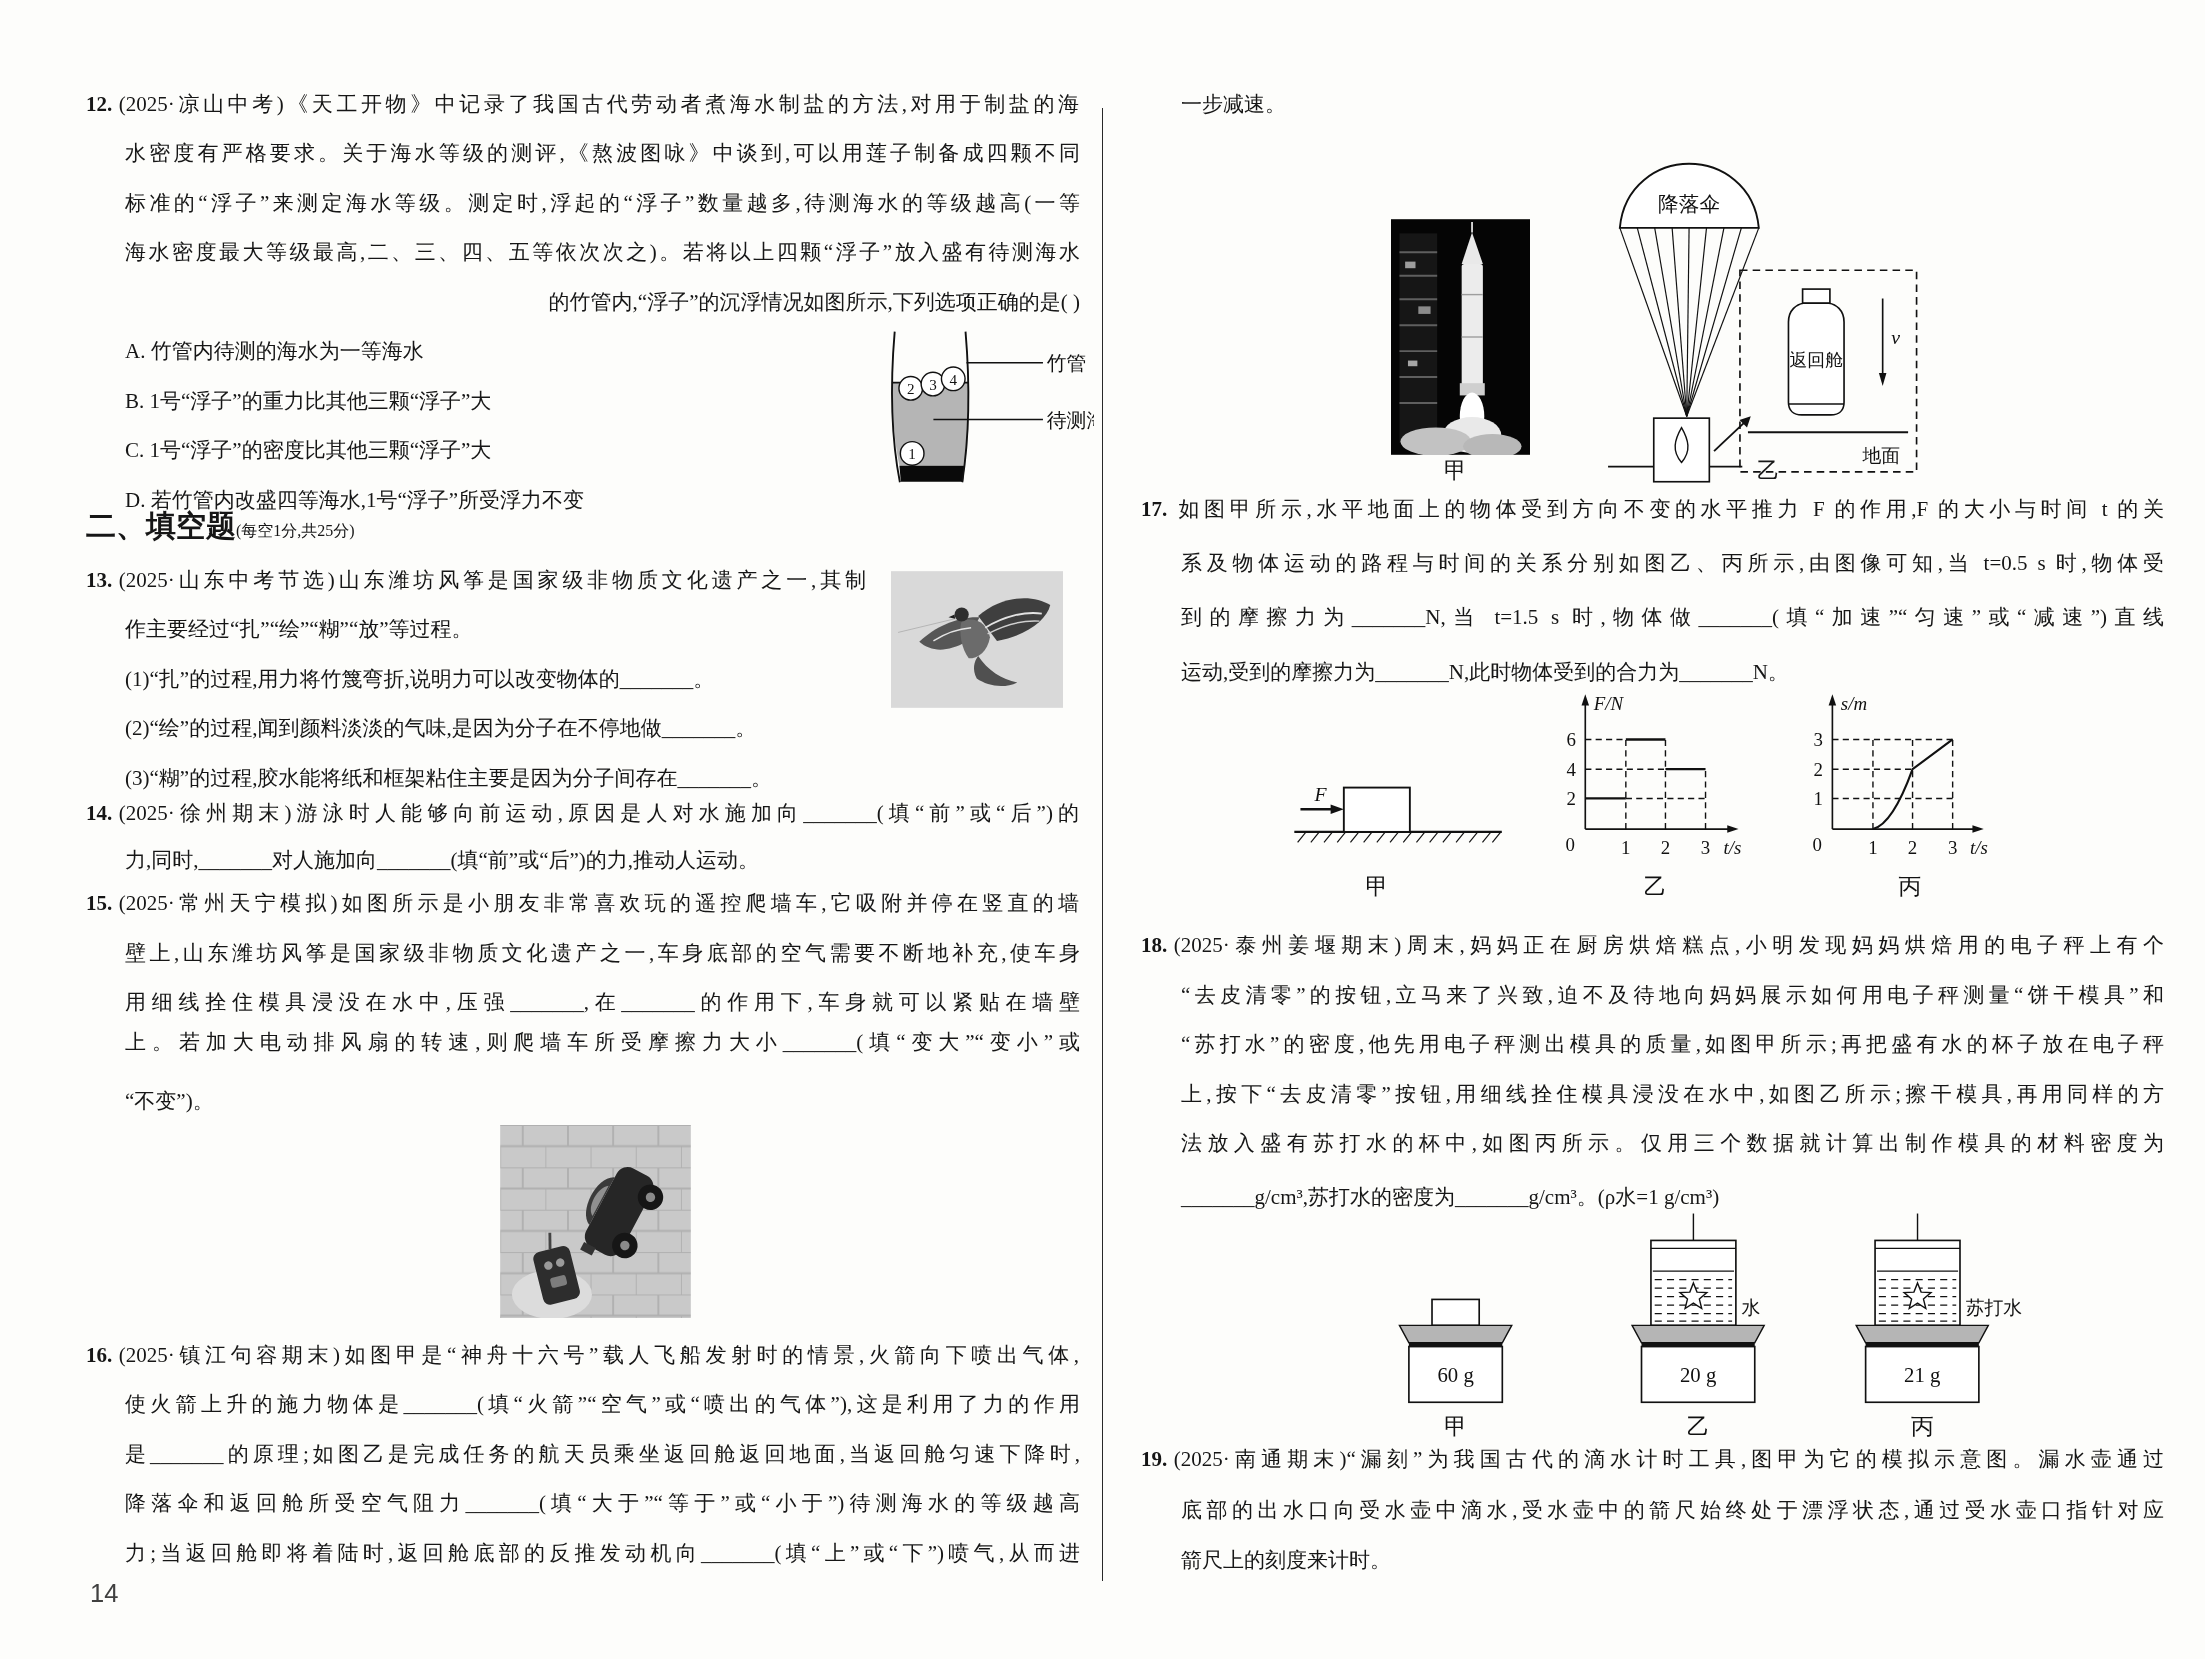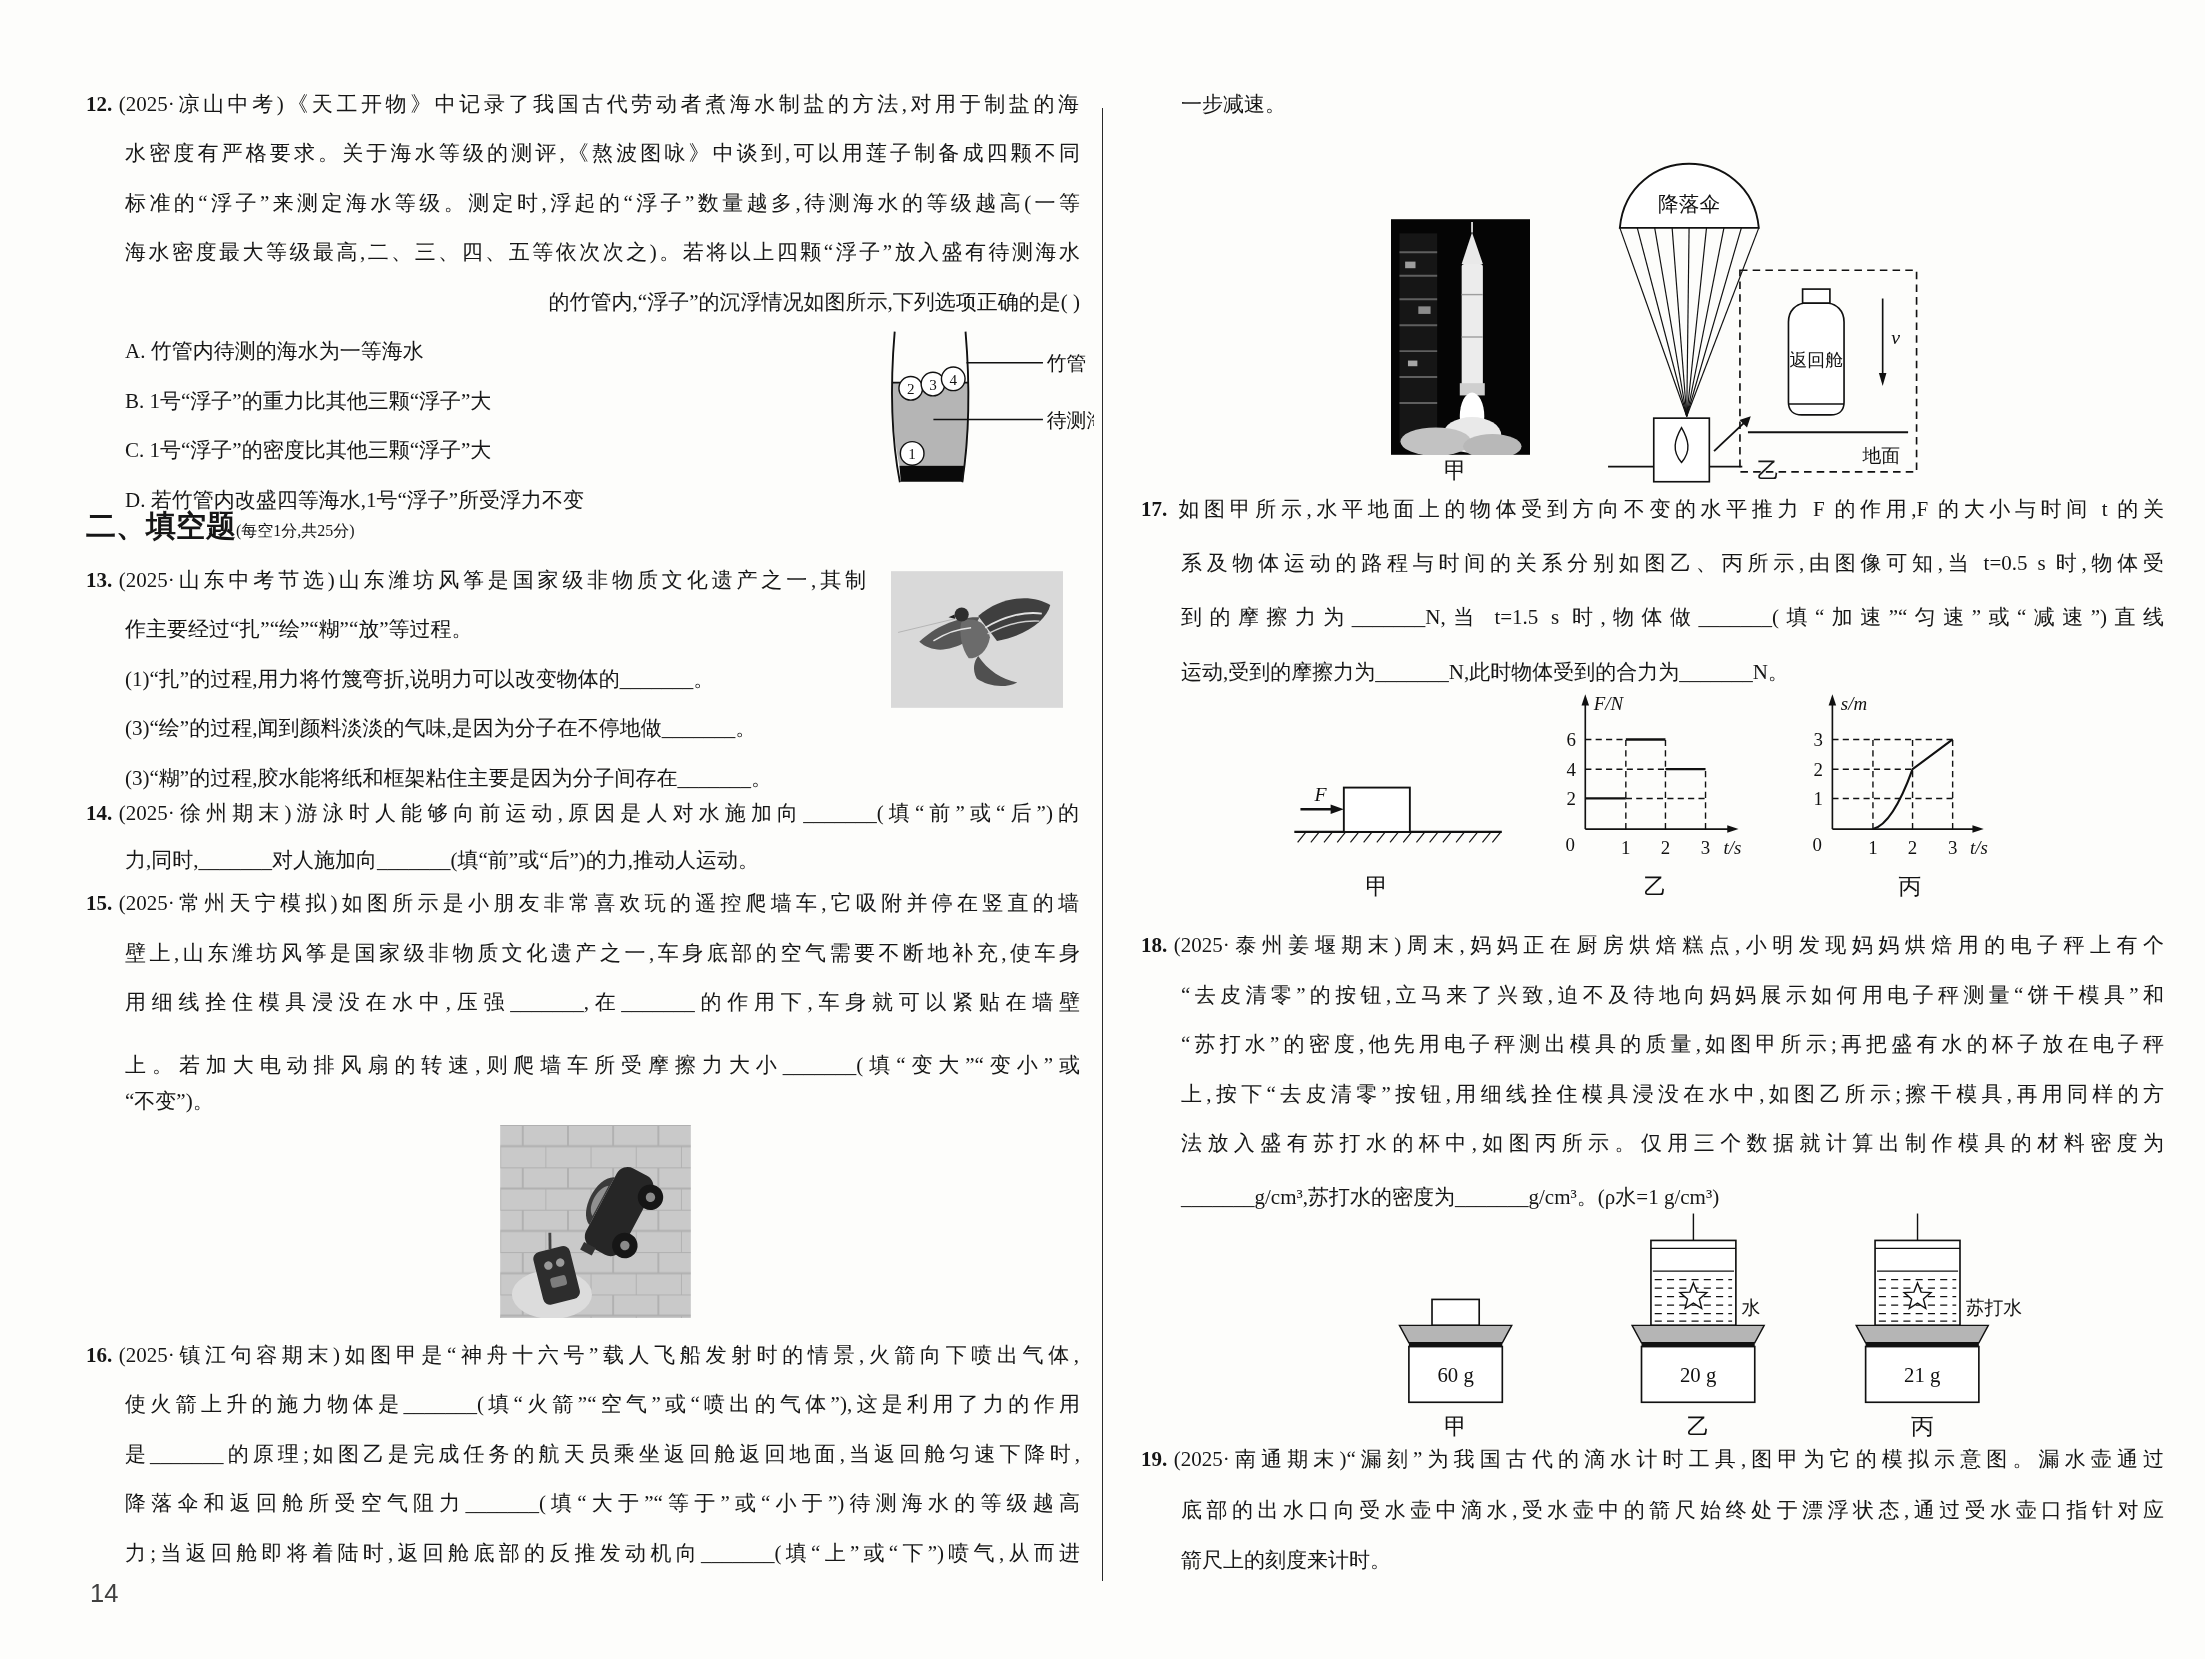--- a/index.html
+++ b/index.html
@@ -89,21 +89,21 @@
     </svg>
   </div>
 
   <div class="tl" style="left:86px;top:512px">
     <span class="sec-title">二、填空题</span><span class="sec-note">(每空1分,共25分)</span>
   </div>
 
   <div class="tl jst" style="left:86px;top:567px;width:780px"><b class="qn">13.</b><span>(2025·山东中考节选)山东潍坊风筝是国家级非物质文化遗产之一,其制</span></div>
   <div class="tl" style="left:125px;top:616px">作主要经过“扎”“绘”“糊”“放”等过程。</div>
   <div class="tl" style="left:125px;top:666px">(1)“扎”的过程,用力将竹篾弯折,说明力可以改变物体的_______。</div>
-  <div class="tl" style="left:125px;top:715px">(3)“绘”的过程,闻到颜料淡淡的气味,是因为分子在不停地做_______。</div>
+  <div class="tl" style="left:125px;top:715px">(2)“绘”的过程,闻到颜料淡淡的气味,是因为分子在不停地做_______。</div>
   <div class="tl" style="left:125px;top:765px">(3)“糊”的过程,胶水能将纸和框架粘住主要是因为分子间存在_______。</div>
 
   <div class="figbox" style="left:891px;top:571px;width:172px;height:137px">
     <svg width="172" height="137" viewBox="0 0 365 290">
       <rect x="0" y="0" width="365" height="290" fill="#d9d9d9"></rect>
       <line x1="15" y1="130" x2="140" y2="100" stroke="#b2b2b2" stroke-width="2"></line>
       <g>
         <path d="M185,95 C235,52 300,48 338,72 C330,105 285,138 225,148 Z" fill="#3f3f3f"></path>
         <path d="M60,150 C95,115 150,95 188,98 L160,150 C120,172 85,172 60,150 Z" fill="#565656"></path>
         <path d="M150,105 C185,95 205,115 210,140 C205,170 185,185 165,185 C150,165 143,130 150,105 Z" fill="#6b6b6b"></path>
@@ -116,21 +116,21 @@
       </g>
     </svg>
   </div>
 
   <div class="tl jst" style="left:86px;top:800px;width:993px"><b class="qn">14.</b><span>(2025·徐州期末)游泳时人能够向前运动,原因是人对水施加向_______(填“前”或“后”)的</span></div>
   <div class="tl" style="left:125px;top:847px">力,同时,_______对人施加向_______(填“前”或“后”)的力,推动人运动。</div>
 
   <div class="tl jst" style="left:86px;top:890px;width:993px"><b class="qn">15.</b><span>(2025·常州天宁模拟)如图所示是小朋友非常喜欢玩的遥控爬墙车,它吸附并停在竖直的墙</span></div>
   <div class="tl jst" style="left:125px;top:940px;width:955px">壁上,山东潍坊风筝是国家级非物质文化遗产之一,车身底部的空气需要不断地补充,使车身</div>
   <div class="tl jst" style="left:125px;top:989px;width:955px">用细线拴住模具浸没在水中,压强_______,在_______的作用下,车身就可以紧贴在墙壁</div>
-  <div class="tl jst" style="left:125px;top:1052px;width:955px">上。若加大电动排风扇的转速,则爬墙车所受摩擦力大小_______(填“变大”“变小”或</div>
+  <div class="tl jst" style="left:125px;top:1029px;width:955px">上。若加大电动排风扇的转速,则爬墙车所受摩擦力大小_______(填“变大”“变小”或</div>
   <div class="tl" style="left:125px;top:1088px">“不变”)。</div>
 
   <div class="figbox" style="left:500px;top:1125px;width:191px;height:193px">
     <svg width="191" height="193" viewBox="0 0 405 410">
       <defs>
         <pattern id="brick" width="96" height="90" patternUnits="userSpaceOnUse">
           <rect width="96" height="90" fill="#c9c9c9"></rect>
           <line x1="0" y1="0" x2="96" y2="0" stroke="#b0b0b0" stroke-width="4"></line>
           <line x1="0" y1="45" x2="96" y2="45" stroke="#b0b0b0" stroke-width="4"></line>
           <line x1="48" y1="0" x2="48" y2="45" stroke="#b0b0b0" stroke-width="4"></line>

